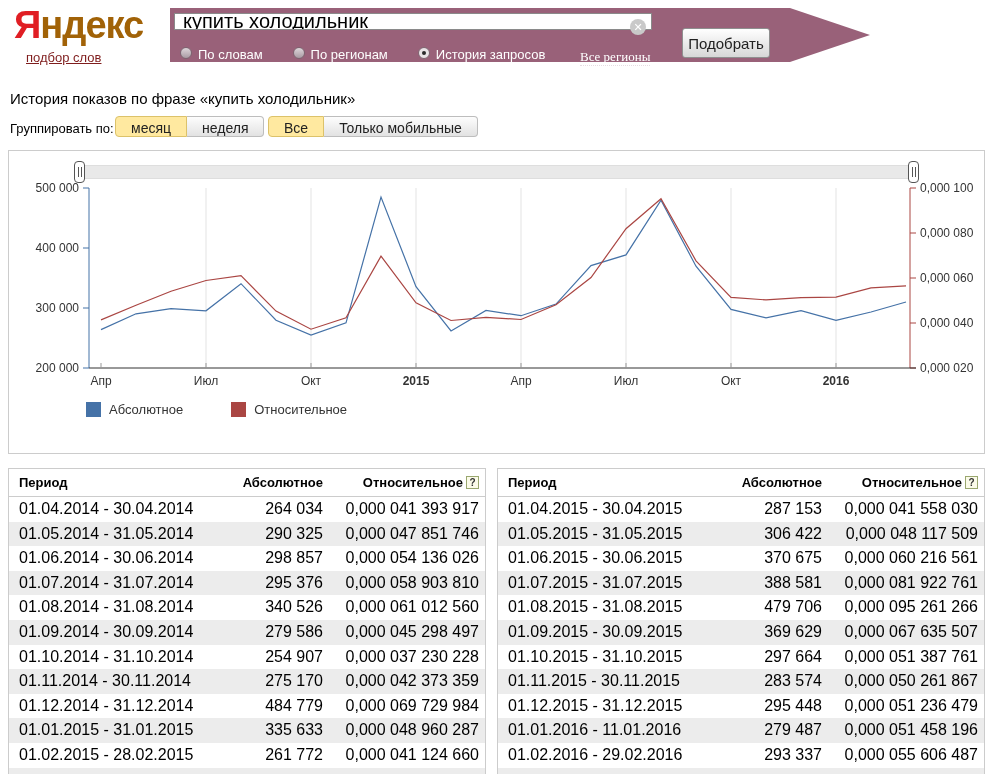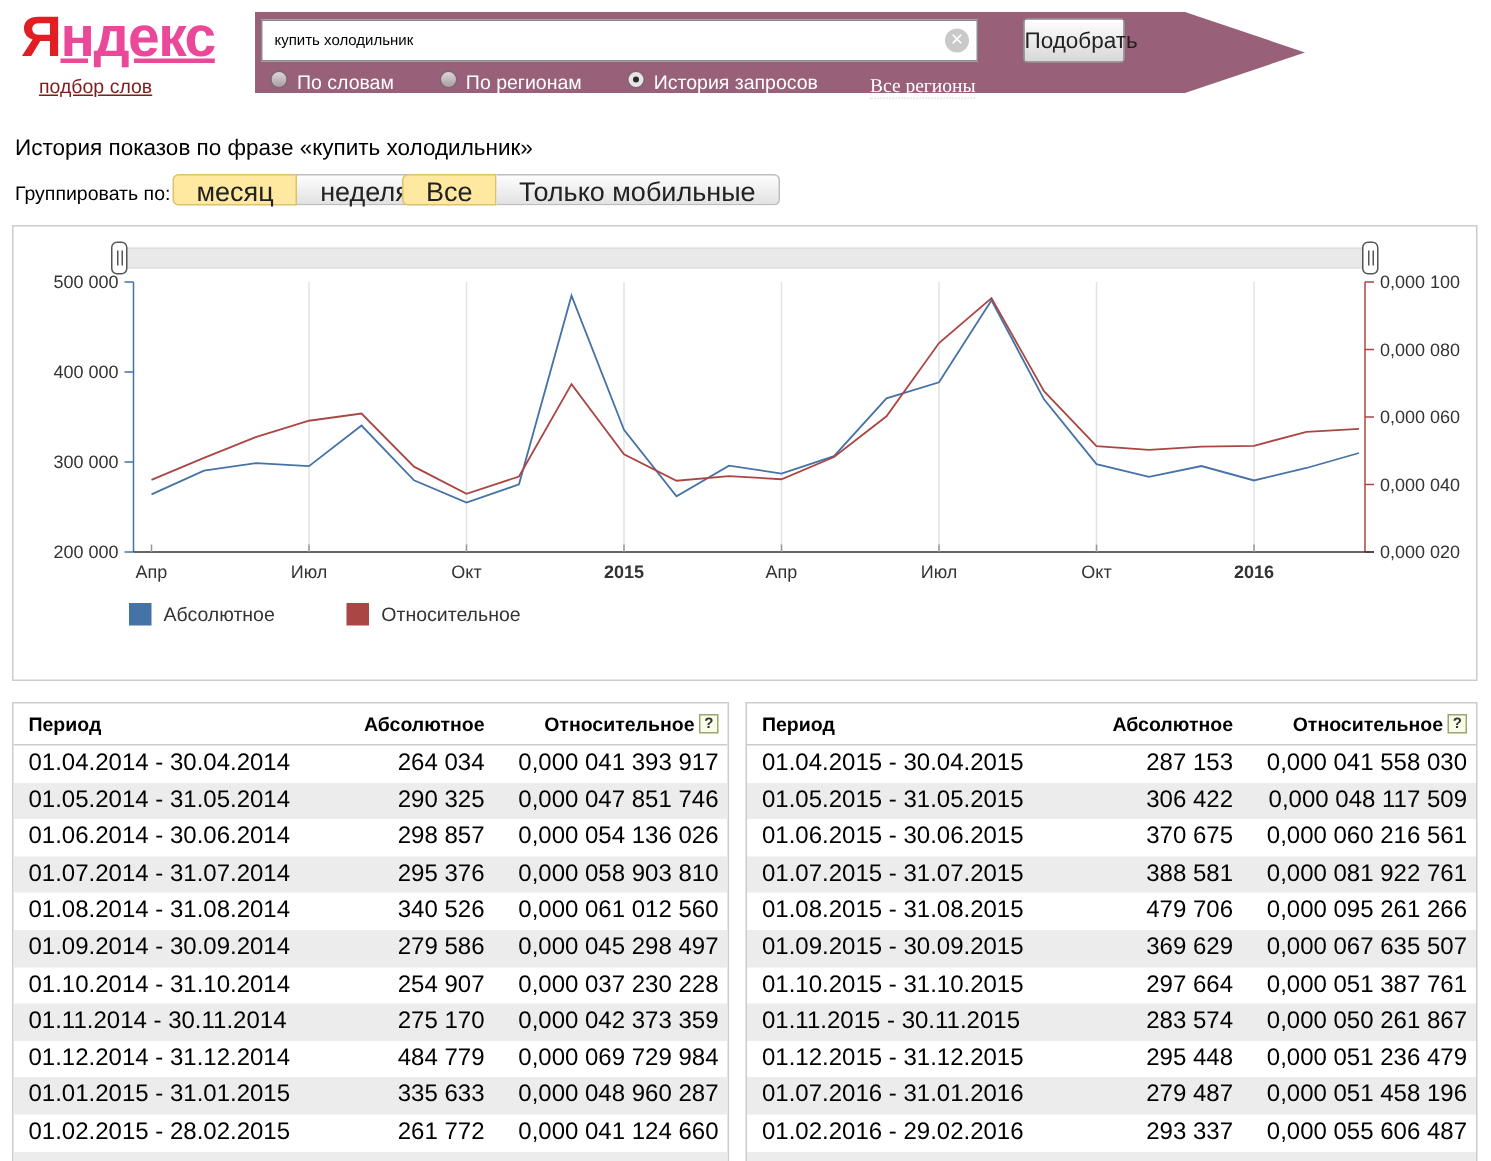--- a/index.html
+++ b/index.html
@@ -4,51 +4,51 @@
 <style>
   * { box-sizing: border-box; margin: 0; padding: 0; }
   html,body { width: 994px; height: 774px; }
   body {
     position: relative; overflow: hidden; background: #fff;
     font-family: "Liberation Sans", sans-serif; color: #000;
   }
   
   .logo { position: absolute; left: 14px; top: 4px; font-size: 38px; font-weight: bold; letter-spacing: -1px; }
   .logo .ya { color: #e01e24; }
-  .logo .rest { color: #ec4899; text-decoration: underline; }
+  .logo .rest { color: #a16207; }
   .logo-link { position: absolute; left: 26px; top: 50px; font-size: 13px; font-weight: normal;
     color: #7f1d1d; text-decoration: underline; cursor: pointer; }
   .banner { position: absolute; left: 170px; top: 8px; width: 620px; height: 54px; background: #996179; }
   .banner::after { content: ""; position: absolute; left: 620px; top: 0; width: 0; height: 0;
     border-top: 27px solid transparent; border-bottom: 27px solid transparent; border-left: 80px solid #996179; }
-  .search-input { position: absolute; left: 4px; top: 5px; width: 478px; height: 28px;
-    border: 1px solid #8a8a8a; background: #fff; font-size: 10px; padding: 0 28px 0 8px;
+  .search-input { position: absolute; left: 4px; top: 5px; width: 478px; height: 17px;
+    border: 1px solid #8a8a8a; background: #fff; font-size: 20px; padding: 0 28px 0 8px;
     font-family: "Liberation Sans", sans-serif; }
   .clear-btn { position: absolute; left: 460px; top: 11px; width: 16px; height: 16px; border-radius: 50%;
     background: #c9c9c9; color: #fff; font-size: 11px; line-height: 16px; text-align: center; cursor: pointer; }
-  .submit-btn { position: absolute; left: 512px; top: 4px; width: 68px; height: 30px;
+  .submit-btn { position: absolute; left: 512px; top: 20px; width: 88px; height: 30px;
     background: linear-gradient(#ffffff, #d7d7d7); border: 1px solid #8f8f8f; border-radius: 3px;
     font-size: 15px; color: #222; cursor: pointer; font-family: "Liberation Sans", sans-serif; }
   .modes { position: absolute; left: 10px; top: 39px; display: flex; align-items: center; }
   .mode { display: flex; align-items: flex-start; margin-right: 30px; cursor: pointer; color: #fff; font-size: 13px; }
   .radio { position: relative; width: 12px; height: 12px; border-radius: 50%; margin-right: 6px;
     background: linear-gradient(#ded6da, #a99ba3); border: 1px solid #7d6470; }
   .radio::after { content: ""; position: absolute; left: 3px; top: 3px; width: 4px; height: 4px;
     border-radius: 50%; background: #2a2a2a; display: none; }
   .mode.checked .radio { background: #e9e3e6; }
   .mode.checked .radio::after { display: block; }
   .regions-link { position: absolute; left: 410px; top: 41px; color: #fff; font-size: 13px;
     border-bottom: 1px dotted #e7dce2; cursor: pointer; font-family: Liberation Serif, serif; }
   
   .page-title { position: absolute; left: 10px; top: 90px; font-size: 15px; }
   .group-label { position: absolute; left: 10px; top: 121px; font-size: 13px; }
   .btn-group { position: absolute; top: 116px; display: flex; }
   #group-time { left: 115px; }
   #group-device { left: 268px; }
-  .toggle { height: 21px; line-height: 23px; padding: 0 15px; font-size: 18px; cursor: pointer;
+  .toggle { height: 21px; line-height: 23px; padding: 0 15px; font-size: 14px; cursor: pointer;
     background: linear-gradient(#fdfdfd, #e2e2e2); border: 1px solid #bdbdbd; color: #222; }
   .toggle:first-child { border-radius: 4px 0 0 4px; }
   .toggle:last-child { border-radius: 0 4px 4px 0; border-left: none; }
   .toggle.active { background: #ffe9a0; border-color: #dcc26a; }
   
   .chart-panel { position: absolute; left: 8px; top: 150px; width: 977px; height: 304px;
     border: 1px solid #ccc; background: #fff; padding-left: 40px; }
   .slider-track { position: absolute; left: 70px; top: 14px; width: 836px; height: 14px;
     background: #e9e9e9; border: 1px solid #dedede; cursor: pointer; }
   .slider-handle { position: absolute; top: 10px; width: 11px; height: 22px; background: #fff;
@@ -296,21 +296,21 @@
       <span class="col-period">01.11.2015 - 30.11.2015</span>
       <span class="col-abs">283 574</span>
       <span class="col-rel">0,000 050 261 867</span>
     </div>
     <div class="t-row">
       <span class="col-period">01.12.2015 - 31.12.2015</span>
       <span class="col-abs">295 448</span>
       <span class="col-rel">0,000 051 236 479</span>
     </div>
     <div class="t-row alt">
-      <span class="col-period">01.07.2016 - 31.01.2016</span>
+      <span class="col-period">01.01.2016 - 11.01.2016</span>
       <span class="col-abs">279 487</span>
       <span class="col-rel">0,000 051 458 196</span>
     </div>
     <div class="t-row">
       <span class="col-period">01.02.2016 - 29.02.2016</span>
       <span class="col-abs">293 337</span>
       <span class="col-rel">0,000 055 606 487</span>
     </div>
     <div class="partial-row"></div>
   </div>

